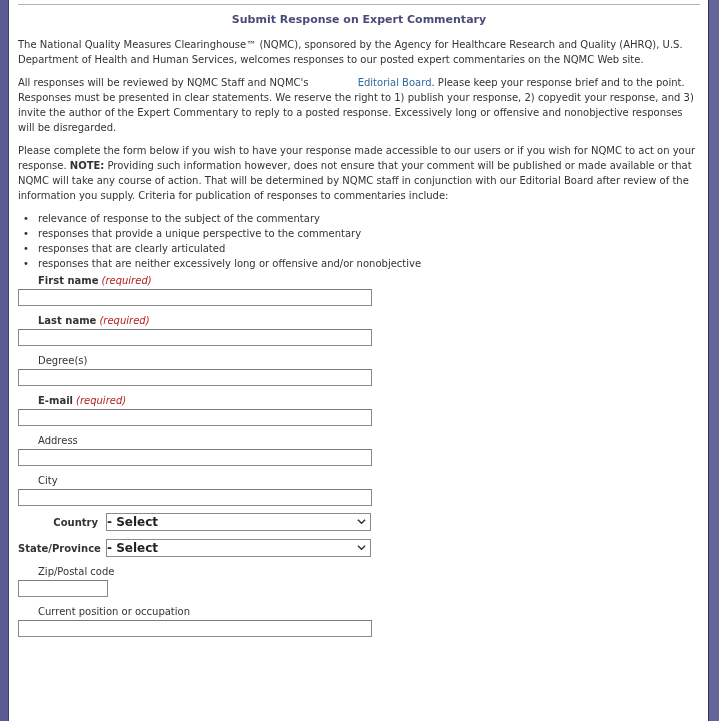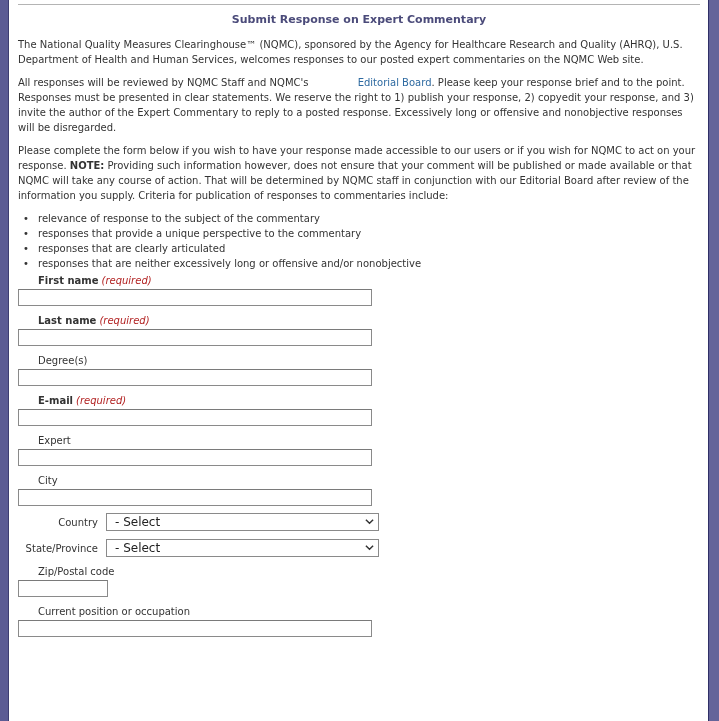--- a/index.html
+++ b/index.html
@@ -17,23 +17,23 @@
   a { color: #2e6aa1; text-decoration: none; margin-left: 46px; }
   ul { margin: 8px 0 3px 0; padding-left: 20px; }
   li { line-height: 15px; list-style: none; position: relative; }
   li::before { content: "\2022"; position: absolute; left: -15px; color: #333; }
   .field { margin-bottom: 8px; }
   .label { display: block; line-height: 14px; height: 14px; margin-bottom: 1px; padding-left: 20px; }
   .label b { color: #333; }
   .req { color: #b22222; font-style: italic; margin-left: 3px; }
   input.text { display: block; width: 350px; height: 13px; border: 1px solid #8a8a8a; border-top-color: #7a7a7a; padding: 1px; margin: 0; background: #fff; }
   input.zip { width: 86px; }
-  .select-row { display: flex; align-items: center; height: 18px; margin-bottom: 8px; }
+  .select-row { display: flex; align-items: center; height: 18px; margin-bottom: 8px; font-weight: bold; }
   .select-label { width: 80px; text-align: right; padding-right: 8px; }
-  .select { width: 263px; height: 16px; border: 1px solid #8a8a8a; position: relative; font-size: 12px; line-height: 16px; padding-left: 8px; box-sizing: content-box; color: #222; }
+  .select { width: 263px; height: 16px; border: 1px solid #8a8a8a; position: relative; font-size: 12px; line-height: 16px; padding-left: 0; box-sizing: content-box; color: #222; }
   .chev { position: absolute; right: 4px; top: 3px; width: 9px; height: 9px; }
 </style>
 </head>
 <body>
 
 <div class="bar-left"></div>
 <div class="bar-right"></div>
 <div class="top-rule"></div>
 
 <div class="content">
@@ -67,21 +67,21 @@
       <span class="label">Degree(s)</span>
       <input class="text" type="text" value="" style="">
     </div>
 
     <div class="field">
       <span class="label"><b>E-mail</b><span class="req">(required)</span></span>
       <input class="text" type="text" value="" style="">
     </div>
 
     <div class="field">
-      <span class="label">Expert</span>
+      <span class="label">Address</span>
       <input class="text" type="text" value="" style="">
     </div>
 
     <div class="field" style="margin-bottom:7px;">
       <span class="label">City</span>
       <input class="text" type="text" value="" style="">
     </div>
 
     <div class="select-row">
       <span class="select-label">Country</span>

